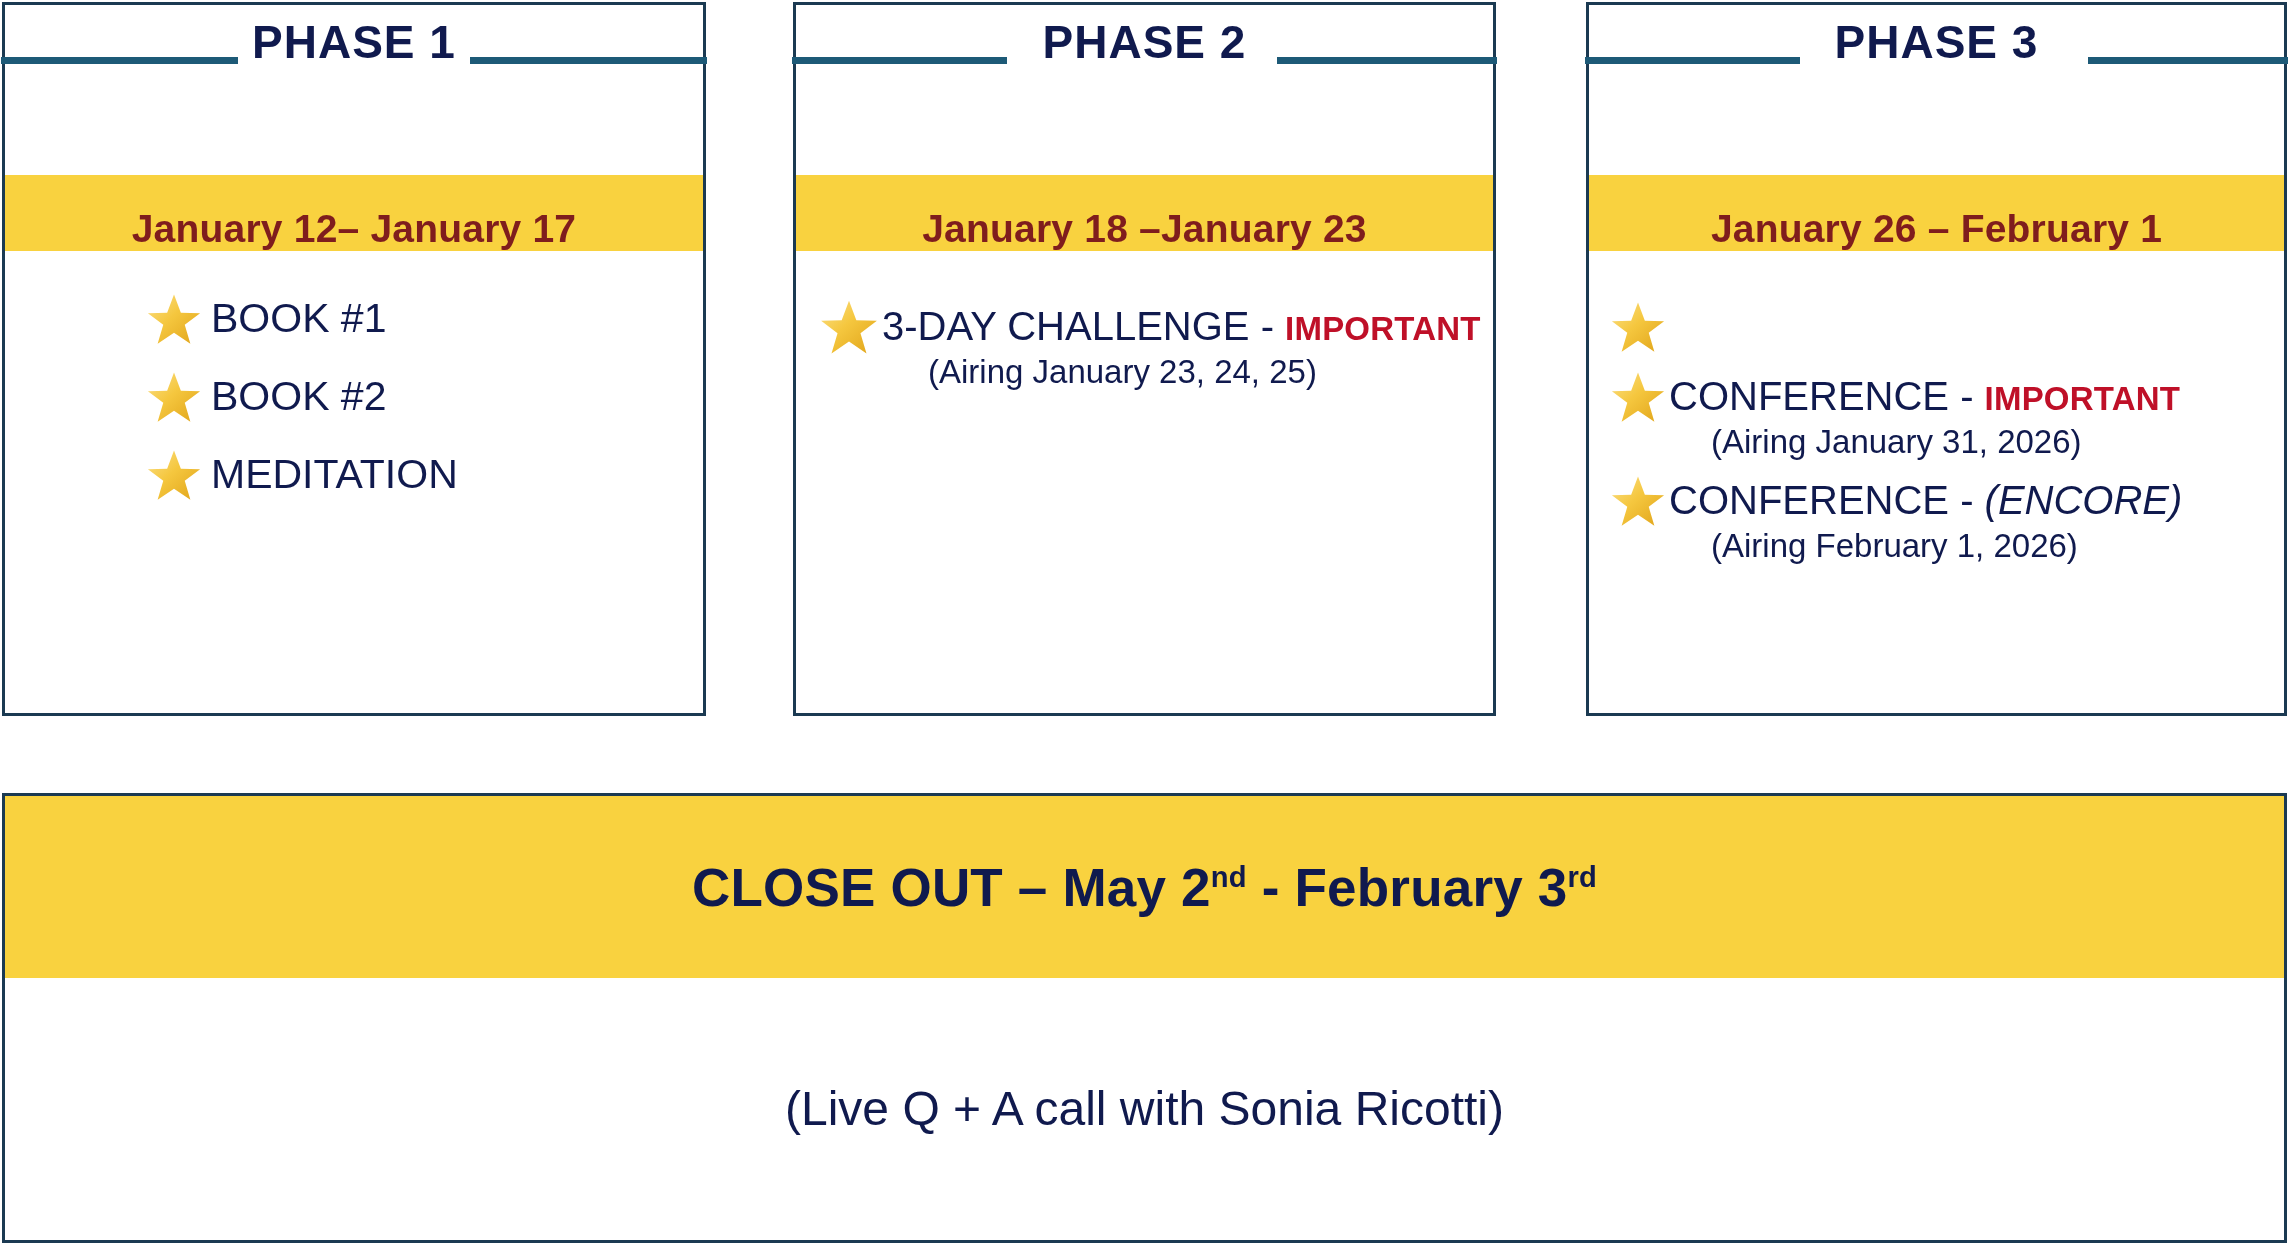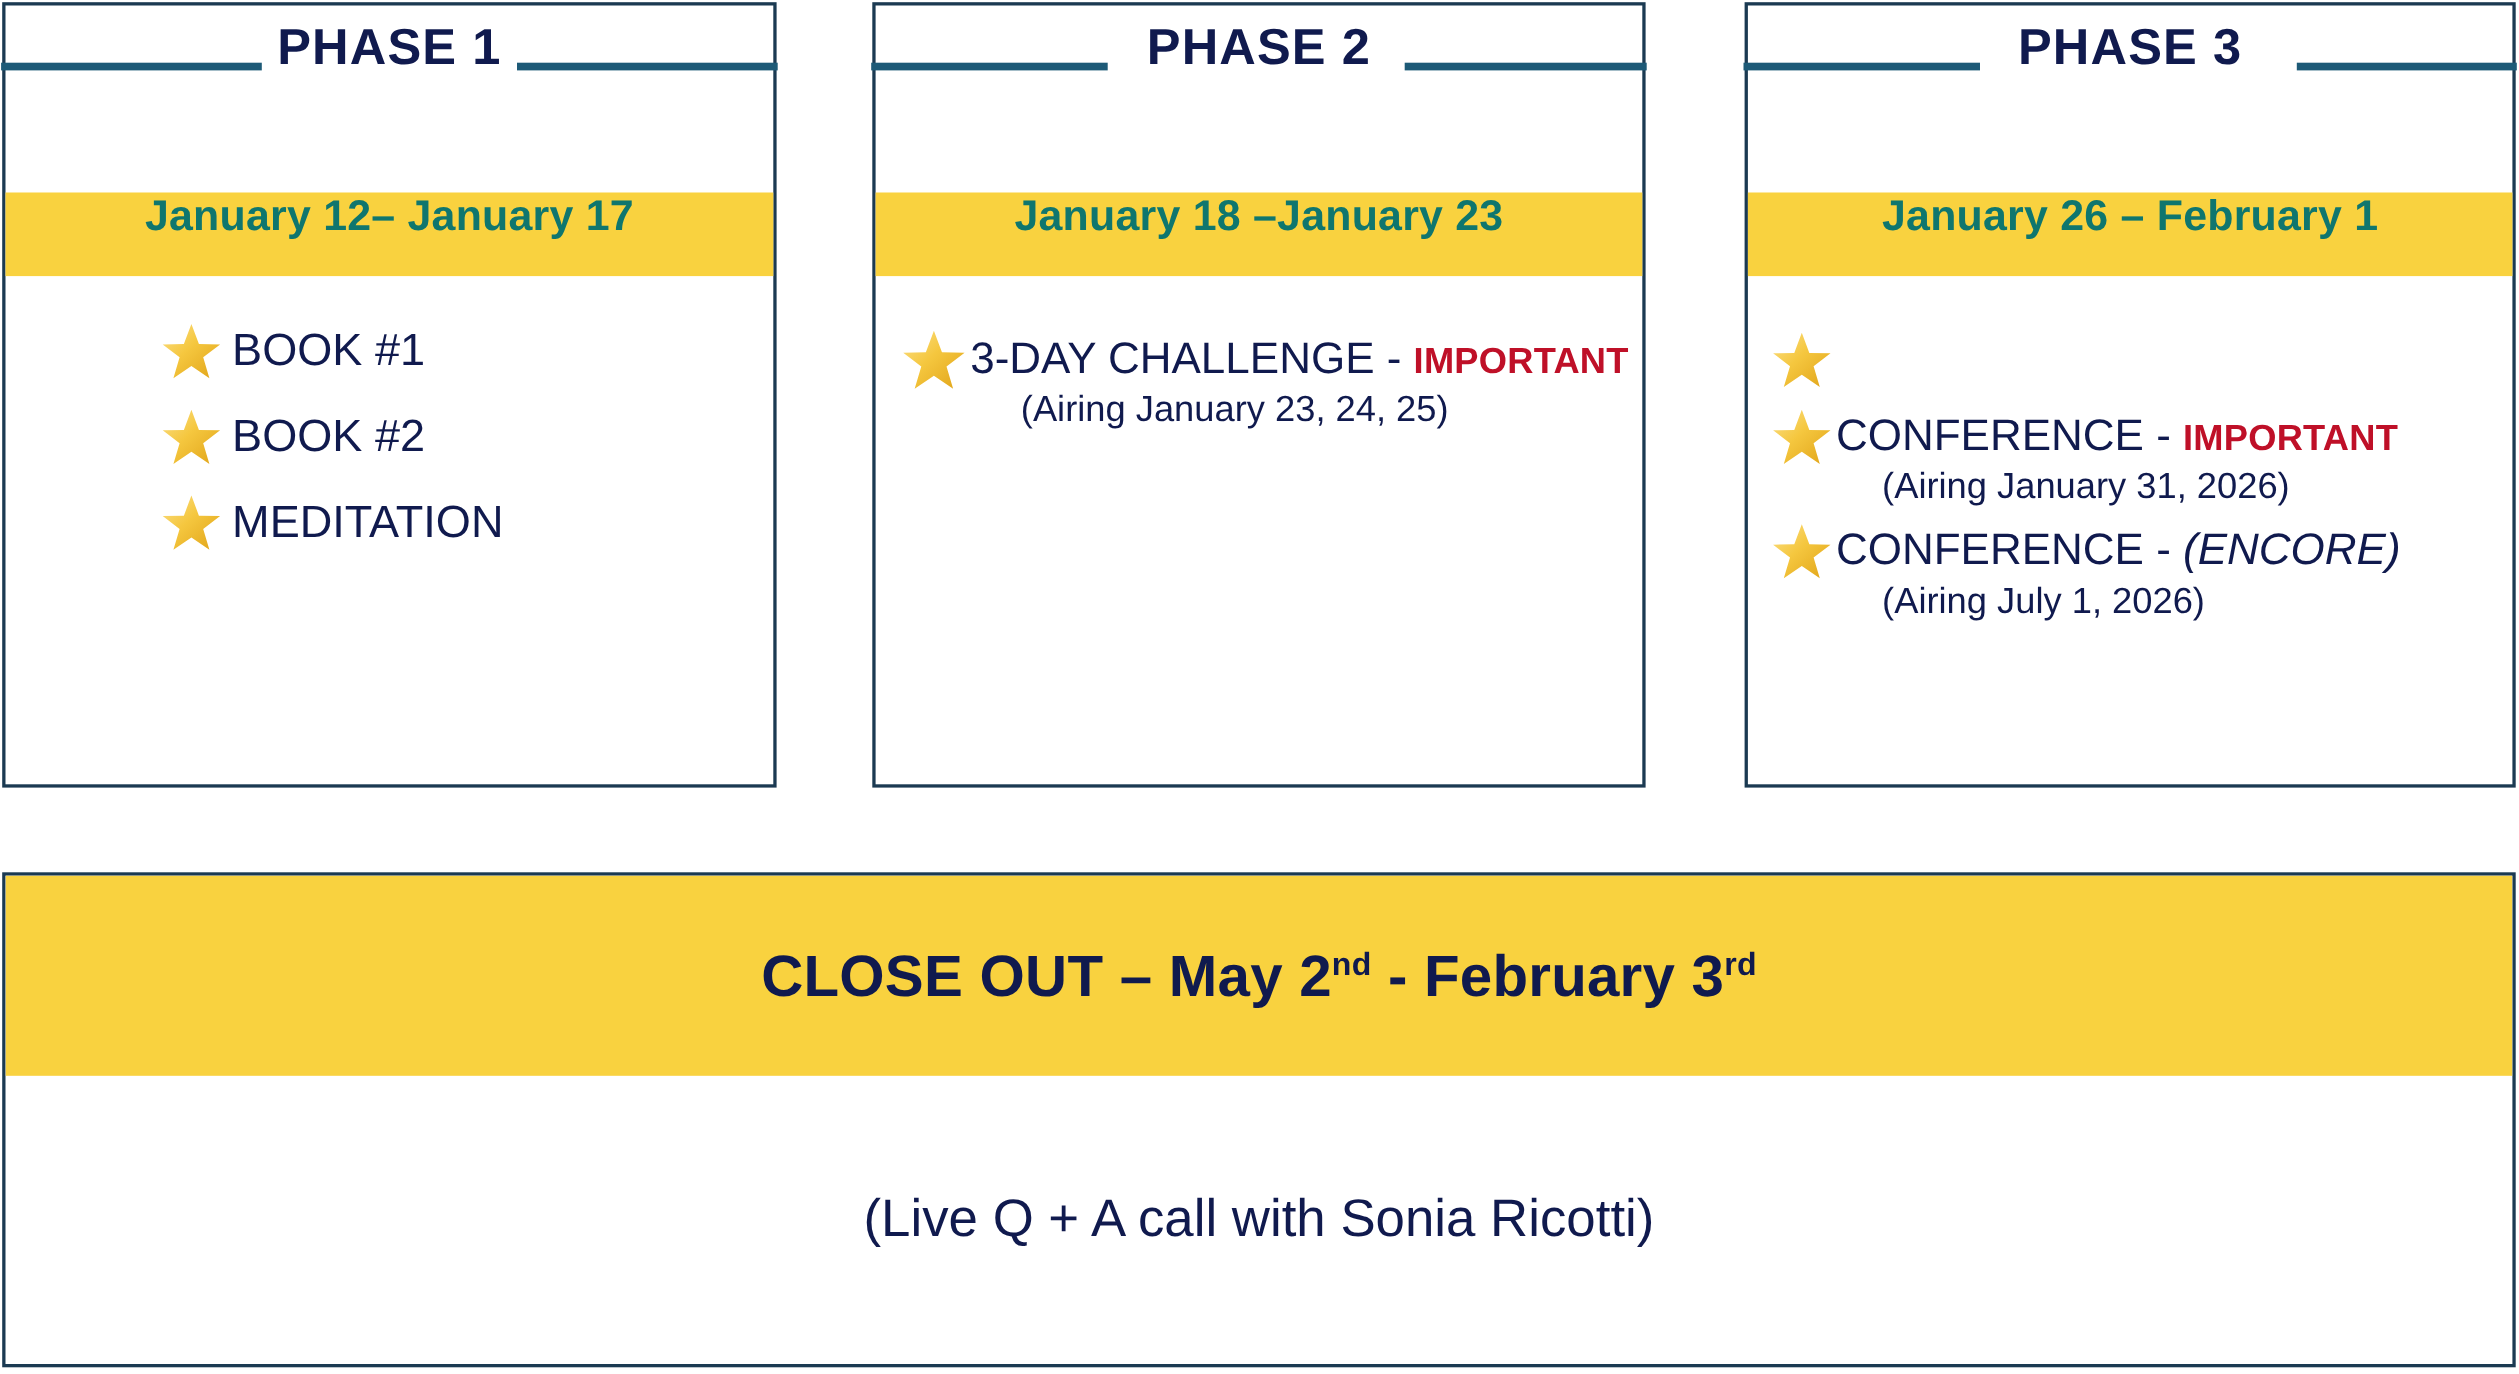--- a/index.html
+++ b/index.html
@@ -43,22 +43,22 @@
   .phase-title .shim{
     background:#ffffff;
     padding:0 14px;
     display:inline-block;
   }
 
   
   .date-band{
     position:absolute;left:0;right:0;
     background:#f9d23f;
-    display:flex;align-items:flex-start;justify-content:center;
-    color:#0f766e;
+    display:flex;align-items:flex-end;justify-content:center;
+    color:#7f1d1d;
     font-weight:bold;
     font-size:39px;
     letter-spacing:.2px;
   }
   .p1 .date-band{ top:170px; height:76px; }
   .p2 .date-band{ top:170px; height:76px; }
   .p3 .date-band{ top:170px; height:76px; }
 
   
   .items{ position:absolute; left:0; right:0; }
@@ -265,21 +265,21 @@
         <div class="sub">(Airing January 31, 2026)</div>
       </div>
     </div>
 
     <div class="item">
       <svg class="star" viewBox="0 0 100 100">
         <polygon fill="url(#g1)" points="50,6 61.8,37.6 95,38.2 68.5,58.4 78.2,91 50,71.8 21.8,91 31.5,58.4 5,38.2 38.2,37.6"></polygon>
       </svg>
       <div class="item-body">
         <div class="item-label"><span>CONFERENCE - </span><span class="enc">(ENCORE)</span></div>
-        <div class="sub">(Airing July 1, 2026)</div>
+        <div class="sub">(Airing February 1, 2026)</div>
       </div>
     </div>
 
   </div>
 </div>
 
 <div class="closeout">
   <div class="closeout-band">
     <div class="closeout-band-text"><span>CLOSE OUT – May 2</span><sup>nd</sup><span> - February 3</span><sup>rd</sup></div>
   </div>

